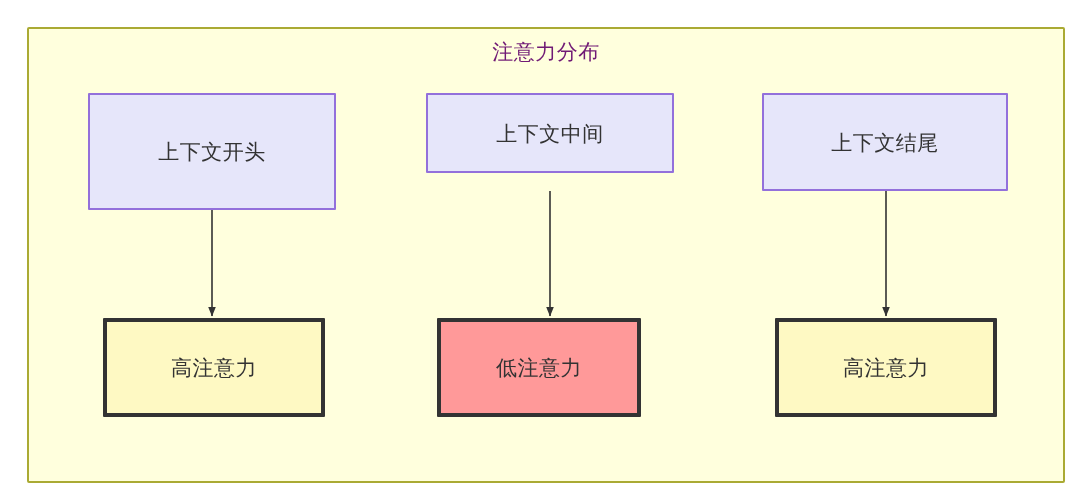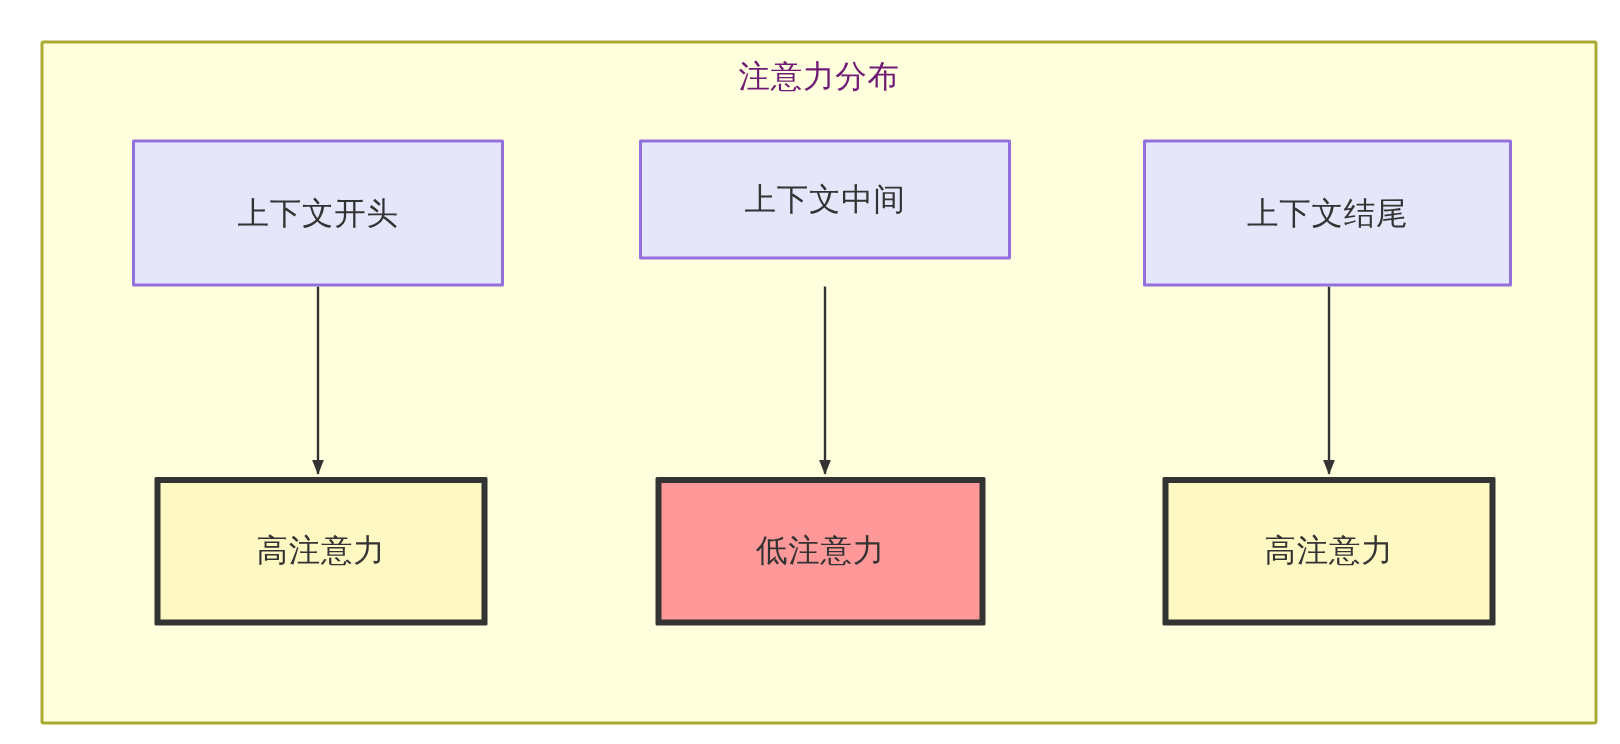--- a/index.html
+++ b/index.html
@@ -74,27 +74,27 @@
 
   .node.attention.high {
     background: #fef9c3;
   }
 
   .node.attention.low {
     background: #ff9999;
   }
 
   
-  #node-context-start  { left: 88px;  top: 93px; width: 248px; height: 98px; }
+  #node-context-start  { left: 88px;  top: 93px; width: 248px; height: 117px; }
   #node-context-middle { left: 426px; top: 93px; width: 248px; height: 80px; }
   #node-context-end    { left: 762px; top: 93px; width: 246px; height: 98px; }
 
   
   #node-attention-start  { left: 103px; top: 318px; width: 222px; height: 99px; }
-  #node-attention-middle { left: 437px; top: 318px; width: 220px; height: 99px; }
+  #node-attention-middle { left: 437px; top: 318px; width: 204px; height: 99px; }
   #node-attention-end    { left: 775px; top: 318px; width: 222px; height: 99px; }
 
   
   .edge-layer {
     position: absolute;
     left: 0;
     top: 0;
     width: 1080px;
     height: 496px;
     pointer-events: none;

